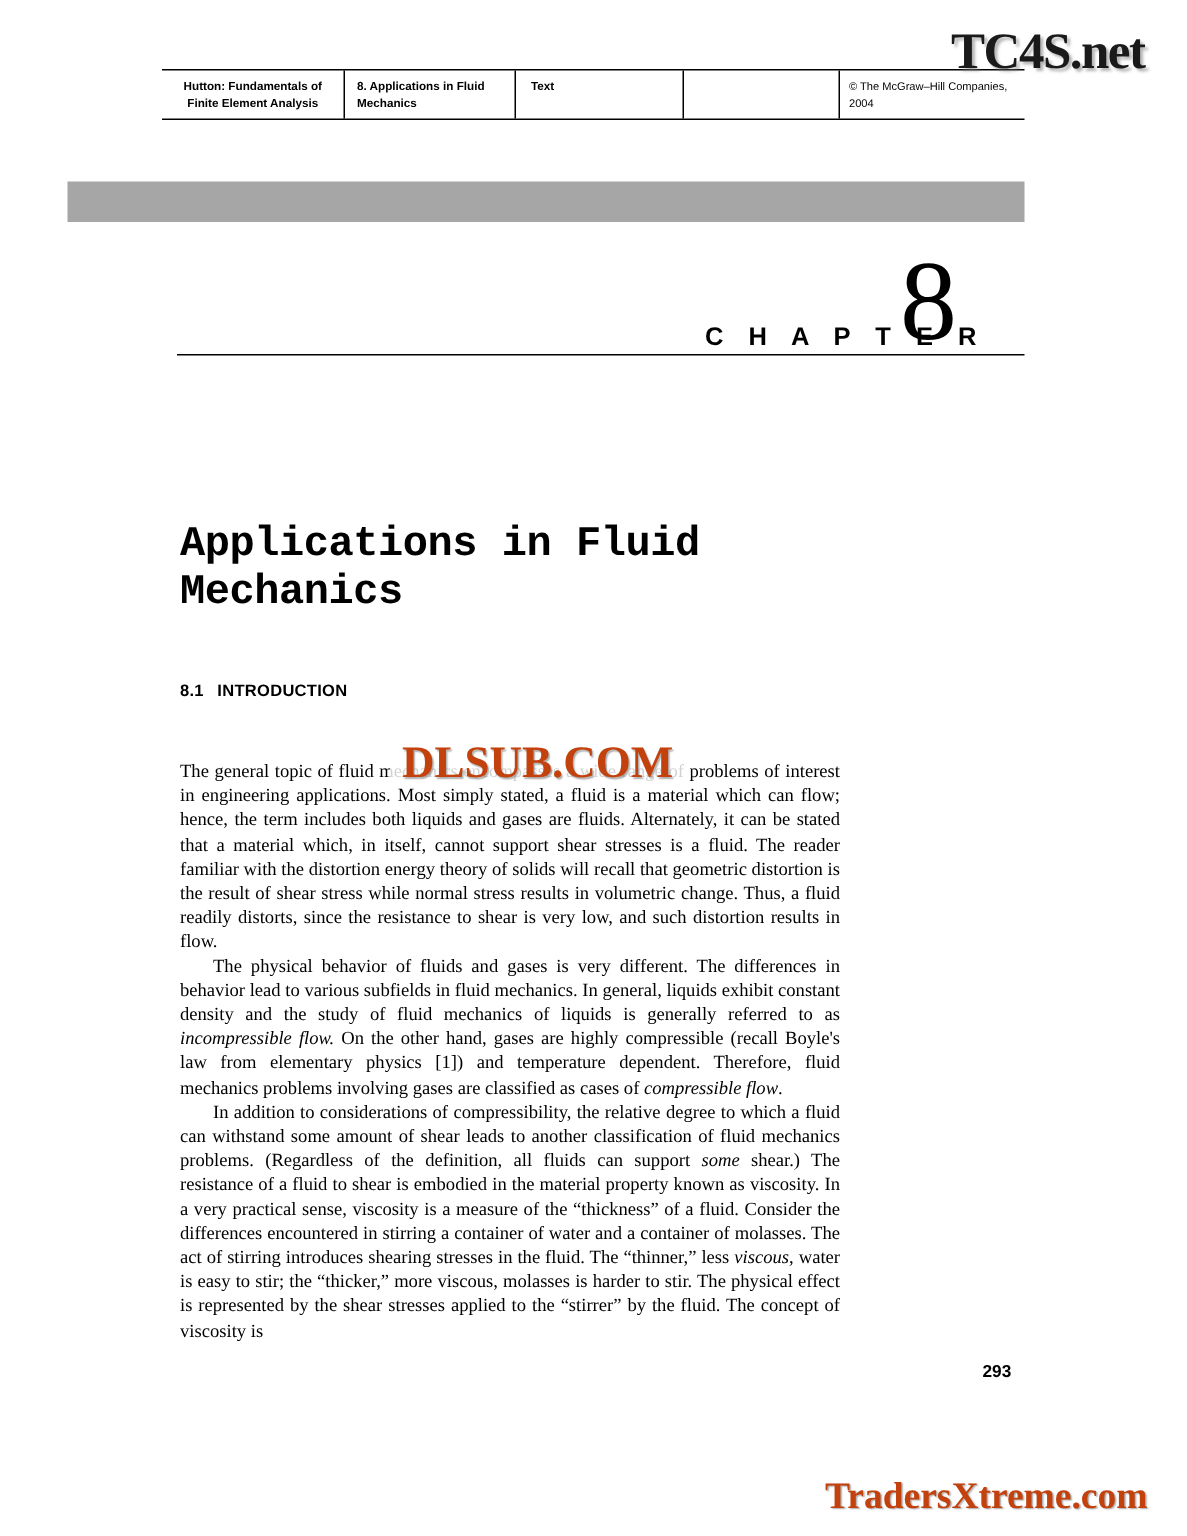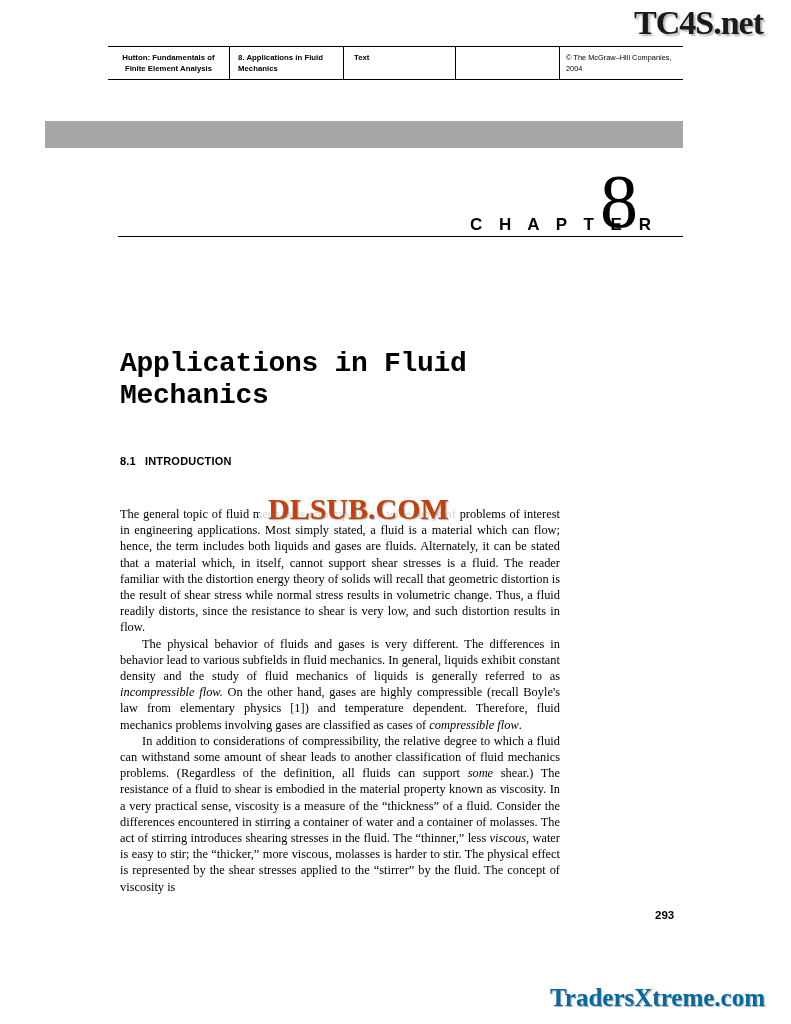--- a/index.html
+++ b/index.html
@@ -12,37 +12,37 @@
     height: 1024px;
     position: relative;
     font-family: "Liberation Serif", serif;
     color: #000000;
     overflow: hidden;
   }
 
   
   .wm-tc4s {
     position: absolute;
-    top: 4px;
+    top: 16px;
     right: 28px;
     font-family: "Liberation Serif", serif;
     font-weight: bold;
     font-size: 34px;
     letter-spacing: -1px;
     color: #1a1a1a;
     text-shadow: 2px 2px 2px rgba(120,120,120,0.55);
   }
   .wm-traders {
     position: absolute;
     bottom: 12px;
     right: 26px;
     font-family: "Liberation Serif", serif;
     font-weight: bold;
     font-size: 25px;
-    color: #0369a1;
+    color: #c2410c;
     text-shadow: 1px 1px 1px rgba(90,90,90,0.5);
   }
   .wm-dlsub {
     position: absolute;
     left: 268px;
     top: 492px;
     font-family: "Liberation Serif", serif;
     font-weight: bold;
     font-size: 30px;
     color: #c2410c;

